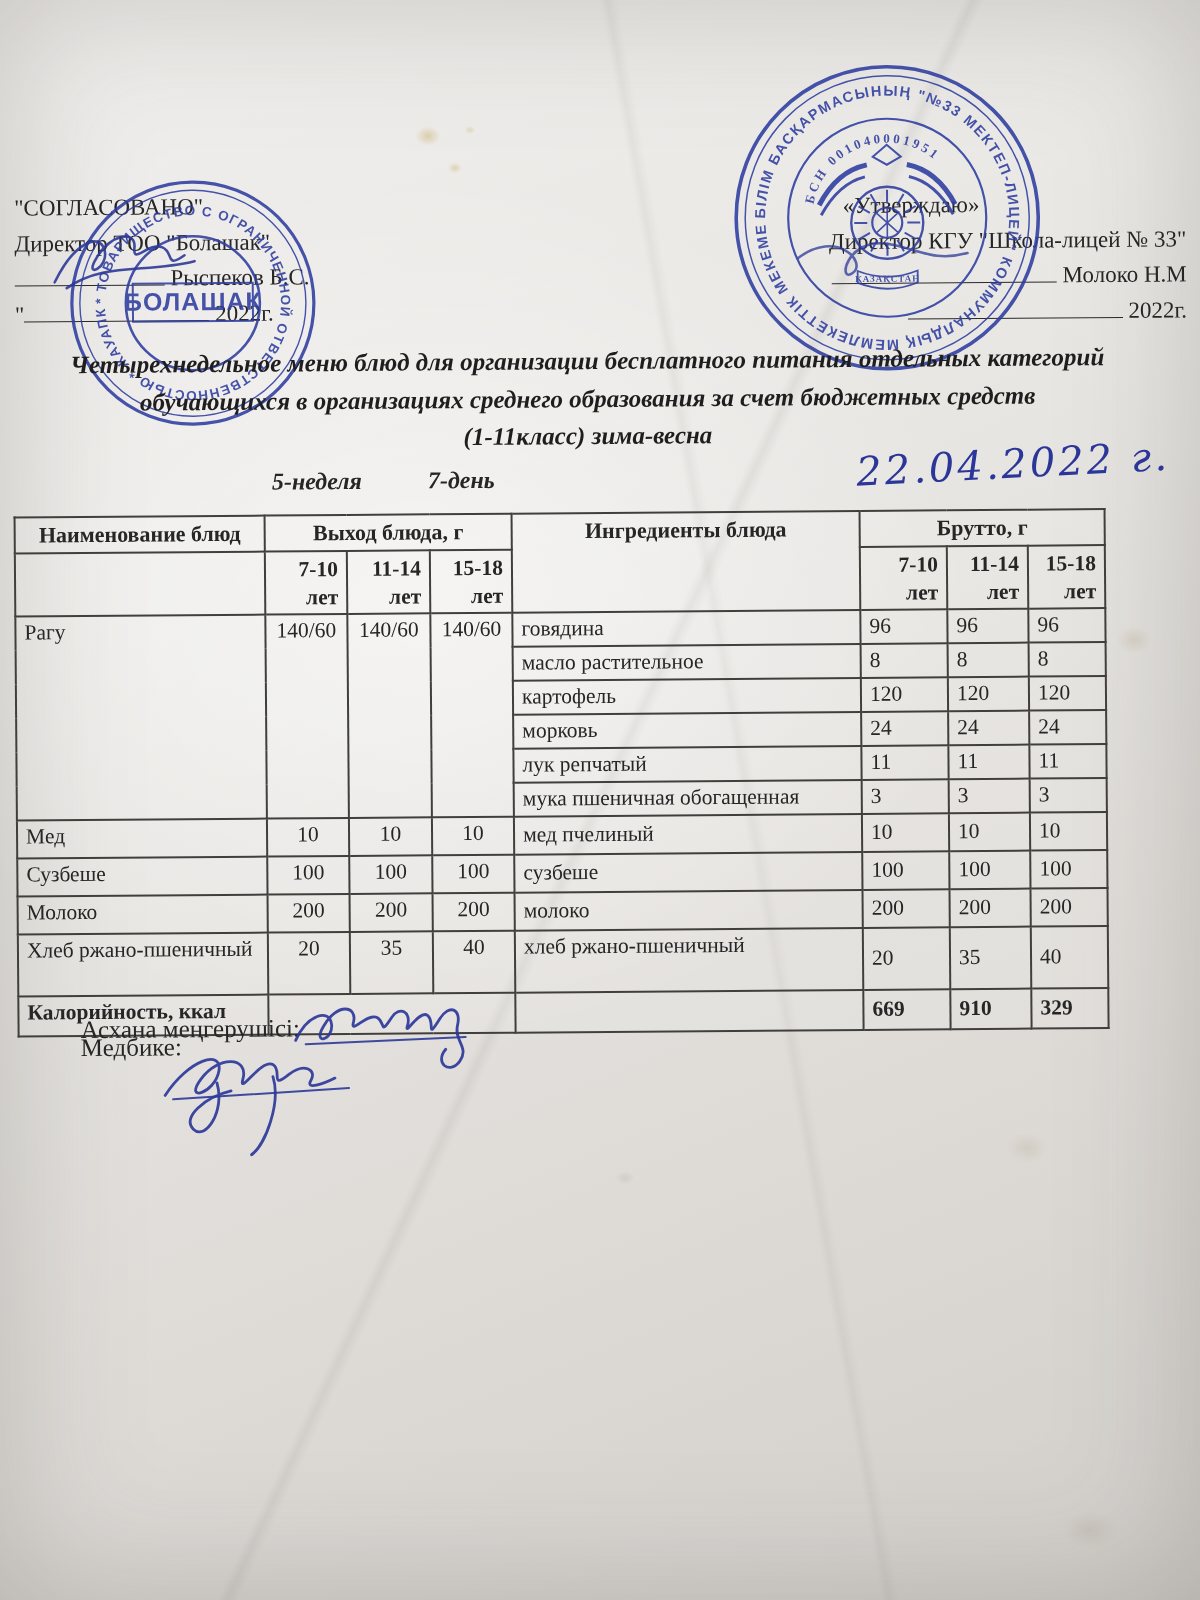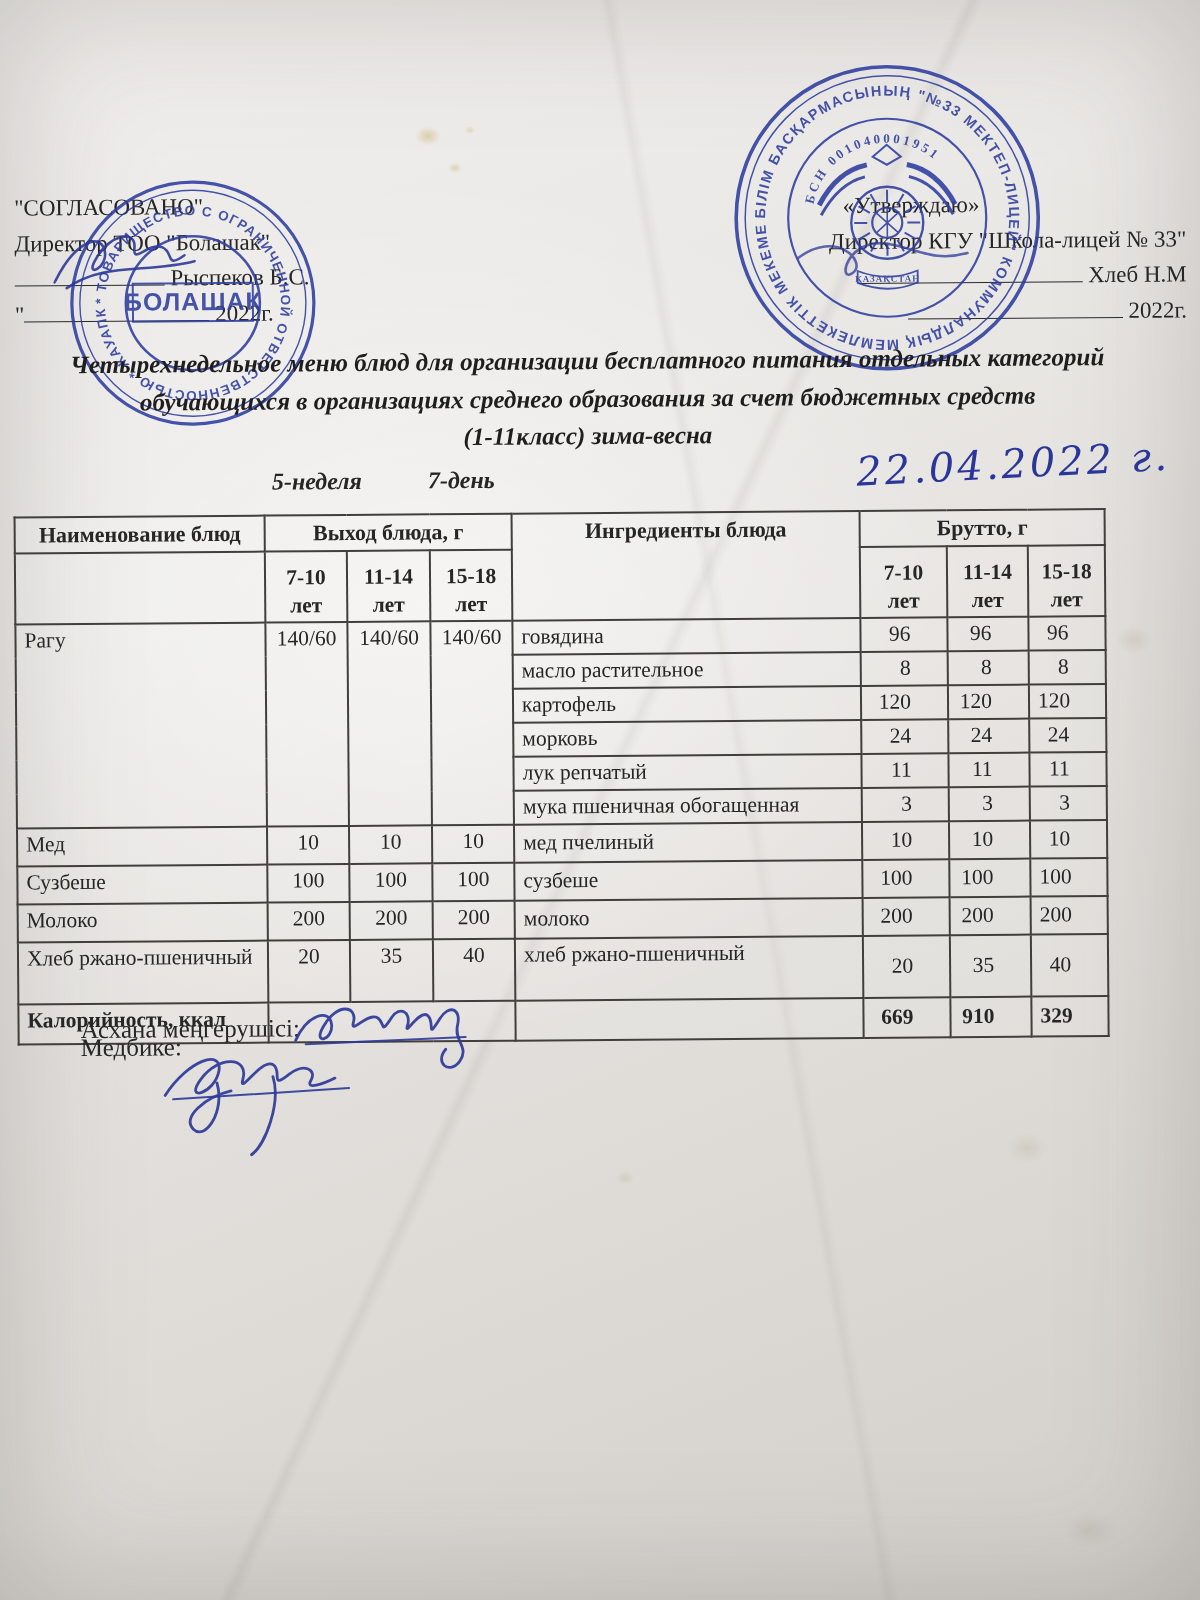--- a/index.html
+++ b/index.html
@@ -42,25 +42,25 @@
   .weekday span{margin:0 30px;}
   .handdate{position:absolute;left:858px;top:444px;font-family:"DejaVu Serif",serif;
             font-style:italic;font-size:40px;color:#2b3699;letter-spacing:3px;
             transform:rotate(-2.5deg);white-space:nowrap;}
 
   
   .menu-table{position:absolute;left:15px;top:512px;}
   table{border-collapse:collapse;table-layout:fixed;width:1090px;background:rgba(255,255,255,.12);}
   td,th{border:2px solid #413f3c;padding:1px 8px;font-size:21.5px;overflow:hidden;}
   th{font-weight:bold;text-align:center;font-size:22px;}
-  .agecell{font-weight:bold;text-align:center;line-height:1.3;vertical-align:top;padding-top:12px;}
+  .agecell{font-weight:bold;text-align:right;line-height:1.3;vertical-align:top;padding-top:4px;}
   .dish{text-align:left;vertical-align:top;padding-top:3px;}
   .ing{text-align:left;}
   .num{text-align:center;vertical-align:top;padding-top:3px;}
-  .brut{text-align:right;padding-right:36px;}
+  .brut{padding-right:24px;}
   .bold{font-weight:bold;}
   tr.h1{height:36px;} tr.h2{height:58px;} tr.ri{height:34px;}
   tr.rs{height:38px;} tr.rbread{height:62px;} tr.rcal{height:40px;}
 
   
   .footer-label{position:absolute;font-size:25px;}
   .sig{position:absolute;}
 
   .stamp{position:absolute;opacity:.88;}
   .stamp text{fill:#2e3da0;}
@@ -84,21 +84,21 @@
       <span>"</span><span class="uline" style="width:185px"></span>
       <span>2022г.</span>
     </div>
   </div>
 
   <div class="hblock hright">
     <div class="c">«Утверждаю»</div>
     <div class="r">Директор КГУ "Школа-лицей № 33"</div>
     <div class="r">
       <span class="uline" style="width:225px"></span>
-      <span>Хлеб Н.М</span>
+      <span>Молоко Н.М</span>
     </div>
     <div class="r">
       <span class="uline" style="width:215px"></span>
       <span>2022г.</span>
     </div>
   </div>
 
   <svg class="stamp" style="left:66px;top:170px" width="260" height="260" viewBox="0 0 260 260">
     <defs>
       <path id="ls-ring" d="M 42,130 A 88,88 0 1 1 218,130 A 88,88 0 1 1 42,130"></path>

